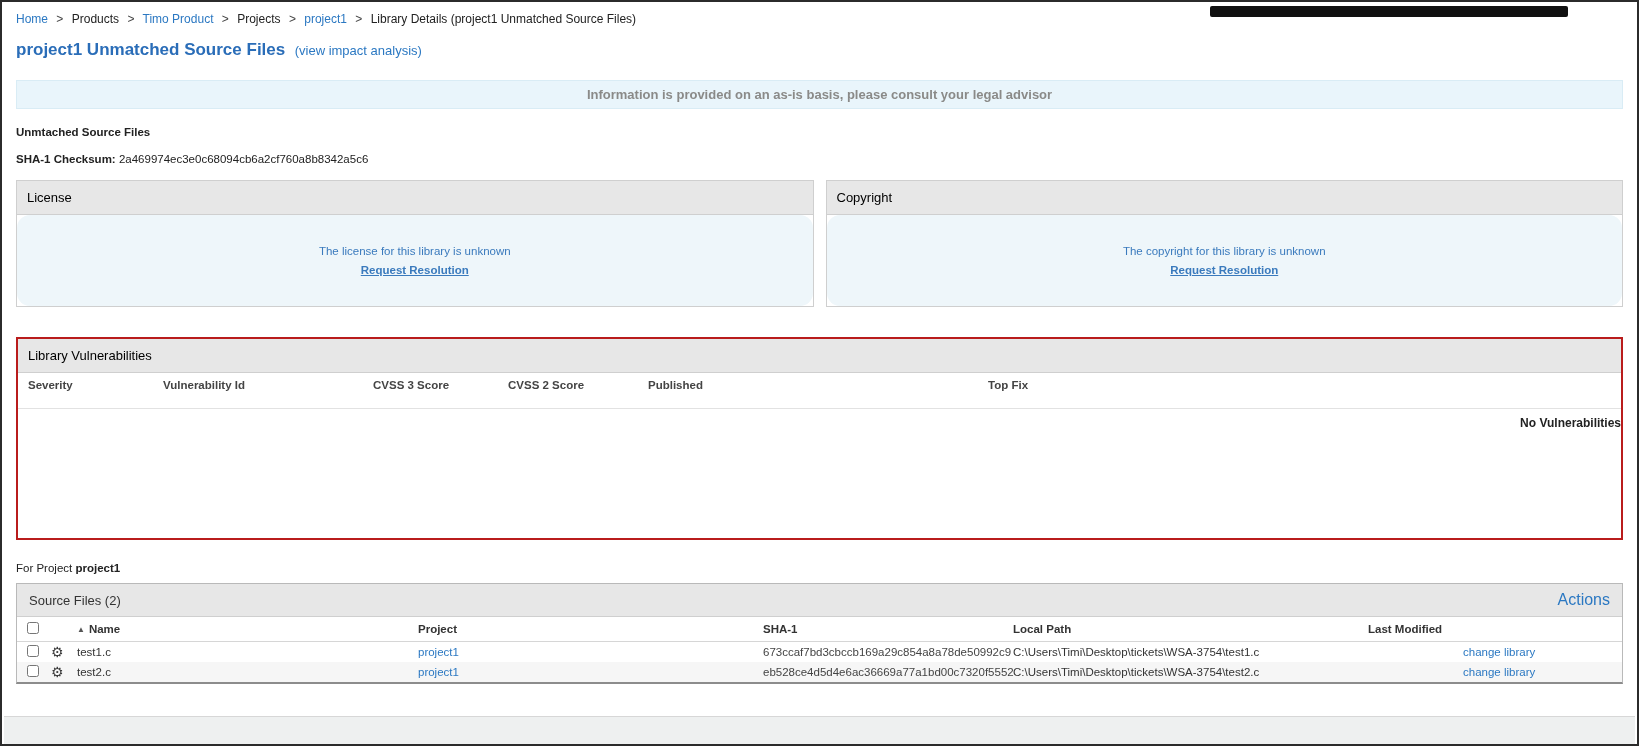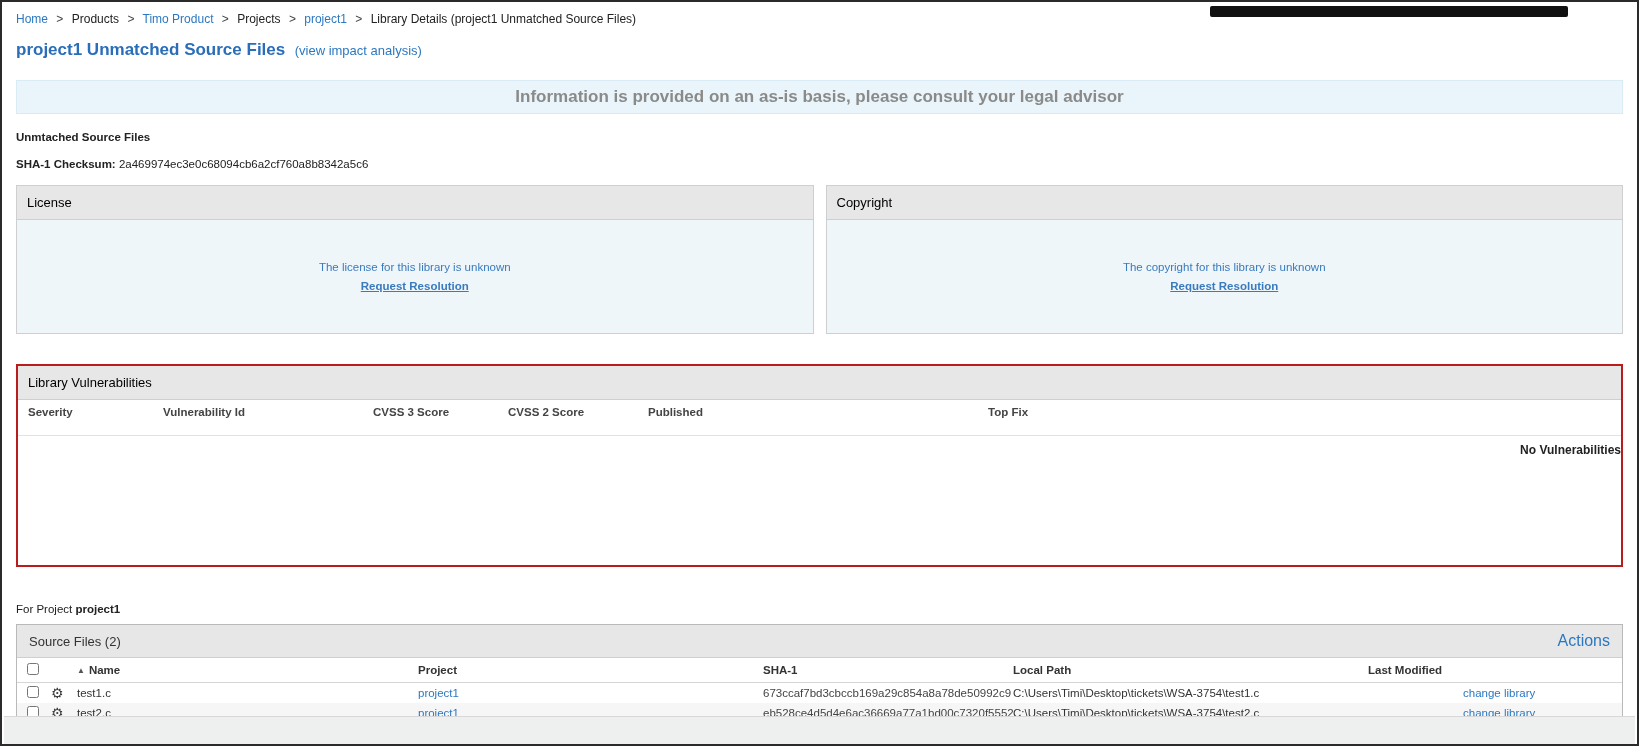--- a/index.html
+++ b/index.html
@@ -23,56 +23,56 @@
   .crumb.link { color:#2b78c2; cursor:pointer; }
 
   
   .title-row { margin-top:14px; }
   .page-title { color:#2a6db8; font-size:17px; font-weight:bold; }
   .impact-link { color:#2b78c2; font-size:13px; margin-left:5px; cursor:pointer; text-decoration:none; }
 
   
   .info-banner {
     margin-top:20px; background:#e9f5fb; border:1px solid #d9ecf5;
-    text-align:center; padding:6px 4px; font-size:17px; font-weight:bold; color:#8a8a88;
+    text-align:center; padding:6px 4px; font-size:13px; font-weight:bold; color:#8a8a88;
   }
   .warn-banner {
     margin-top:11px; background:#f6a21c;
     text-align:center; padding:6px 4px; font-size:11.5px; font-weight:bold; color:#ffffff;
   }
 
   .lib-name { margin-top:17px; font-size:11.5px; color:#222;font-weight:bold; }
   .sha-line { margin-top:15px; font-size:11.5px; color:#222; }
   .sha-line .lbl { font-weight:bold; }
 
   
   .panel-row { display:flex; gap:12px; margin-top:15px; }
   .panel { flex:1; border:1px solid #cfcfcf; }
   .panel-header {
     background:#e7e7e7; border-bottom:1px solid #cfcfcf;
     padding:9px 10px; font-size:13px; color:#000000;
   }
   .panel-body-blue {
-    background:#eef6fa; height:113px;
+    background:#eef6fa; height:91px;
     display:flex; flex-direction:column; justify-content:center; align-items:center; gap:7px;
-    font-size:11.5px; color:#3a7abd;
+    font-size:11.5px; color:#3a7abd;border-radius:13px;
   }
   .request-link { color:#3a7abd; font-weight:bold; text-decoration:underline; cursor:pointer; }
 
   
   .vuln-panel { margin-top:30px; border:2px solid #b91c1c; }
   .vuln-cols {
     display:grid; grid-template-columns:135px 210px 135px 140px 340px 1fr;
     padding:6px 10px 17px 10px; font-size:11.5px; font-weight:600; color:#444;
     border-bottom:1px solid #e2e2e2; background:#fff;
   }
   .vuln-empty { text-align:right; padding:7px 0 6px 0; font-size:12px; font-weight:600; color:#222; }
   .vuln-space { height:102px; background:#fff; }
 
-  .for-project { margin-top:36px; font-size:11.5px; color:#222; }
+  .for-project { margin-top:22px; font-size:11.5px; color:#222; }
   .for-project b { font-weight:bold; }
 
   
   .src-panel { margin-top:9px; border:1px solid #b9b9b9; border-bottom:2px solid #8c8c8c; }
   .src-header {
     background:#e7e7e7; border-bottom:1px solid #cfcfcf;
     padding:7px 12px; display:flex; justify-content:space-between; align-items:center;
   }
   .src-title { font-size:13px; color:#333; }
   .actions-link { color:#2b78c2; font-size:16px; cursor:pointer; text-decoration:none; }

